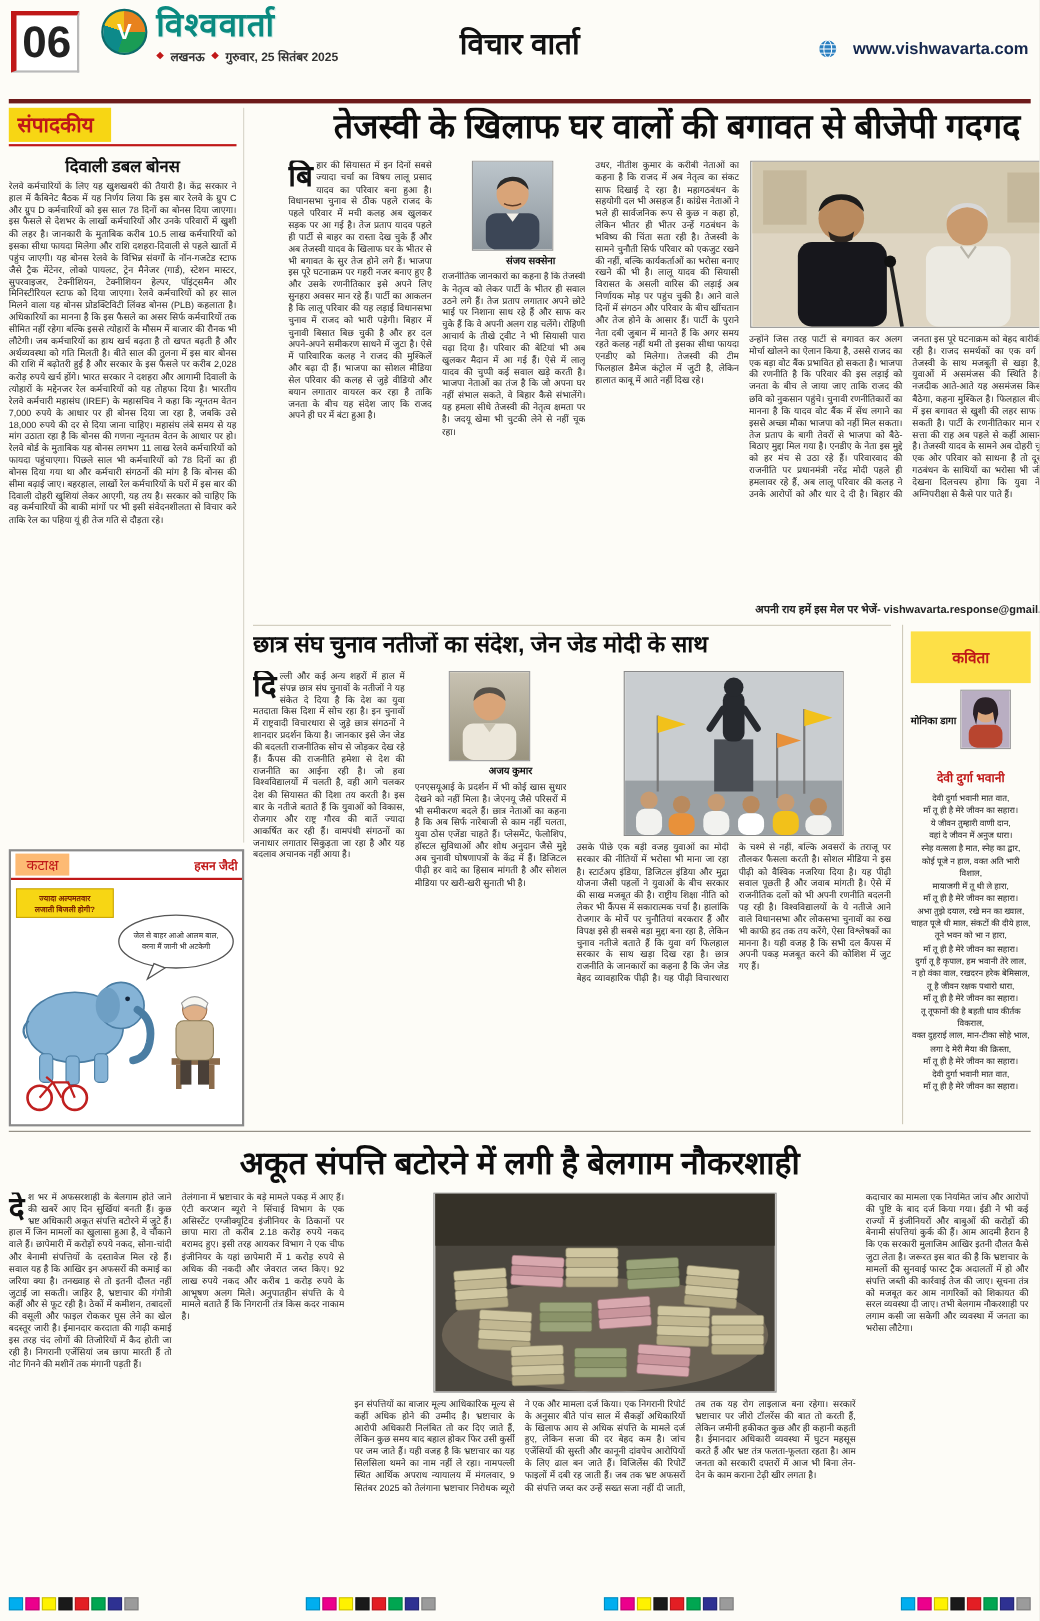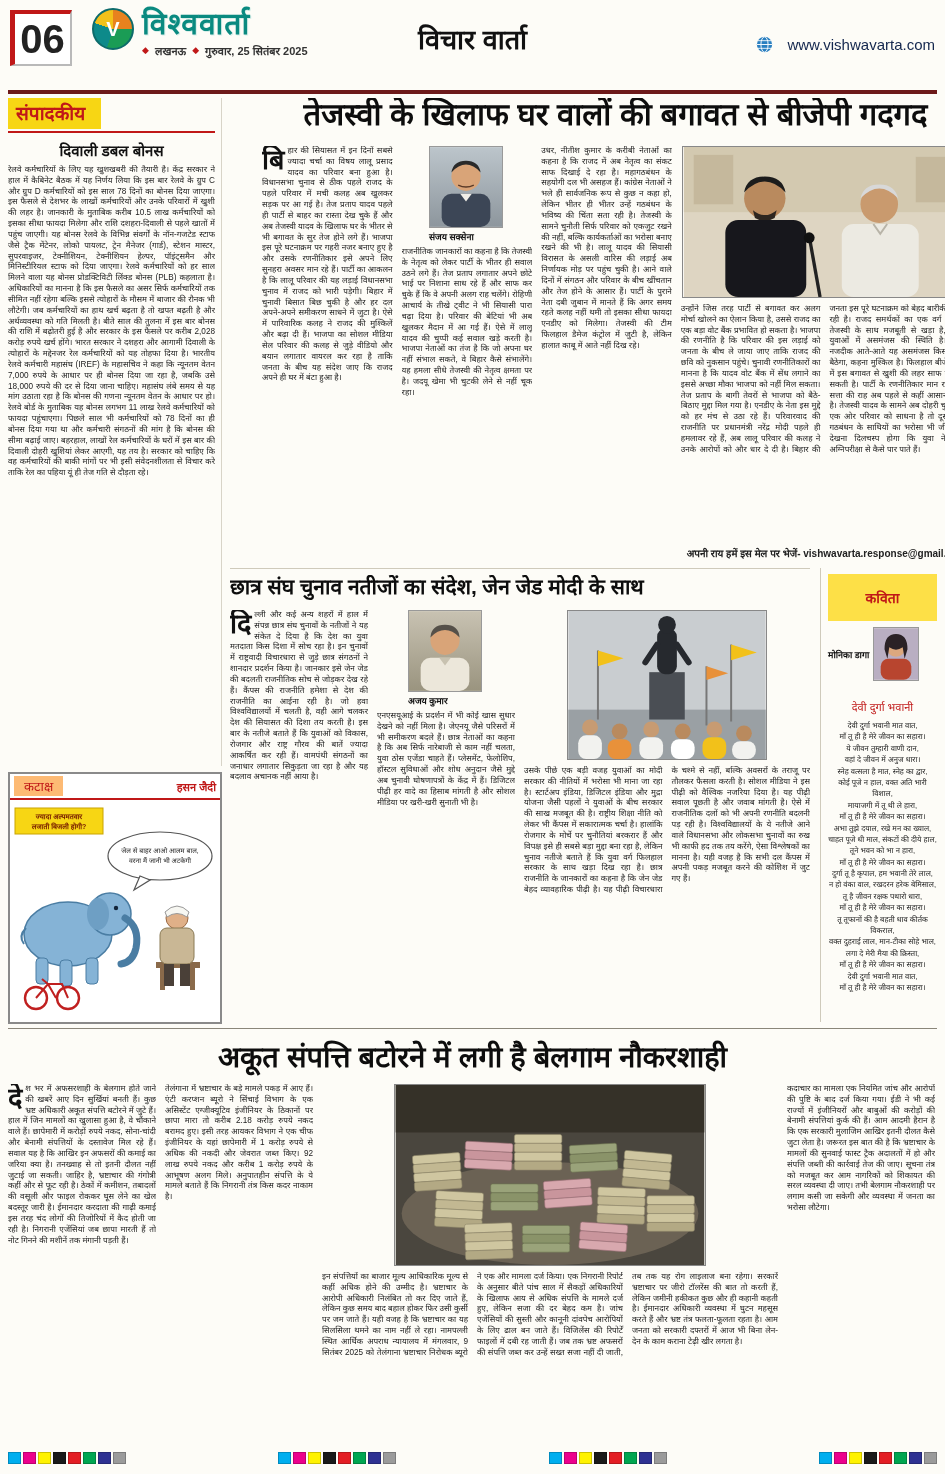--- a/index.html
+++ b/index.html
@@ -17,21 +17,21 @@
           background:conic-gradient(#e8821e 0 25%, #1a9c55 25% 55%, #0d8a8a 55% 80%, #f2c11a 80% 100%);
           display:flex; align-items:center; justify-content:center; border:2px solid #0d6b6b; }
   .logo span { color:#fff; font-weight:bold; font-size:20px; }
   .brand-text .masthead { color:#0a8a80; font-size:30px; font-weight:bold; letter-spacing:1px; line-height:1.05;
                           text-shadow:1px 1px 0 #d8efe9; }
   .dateline { margin-top:3px; font-size:11px; font-weight:bold; color:#333; display:flex; align-items:center; gap:6px; }
   .diamond { color:#c01818; font-size:9px; }
   .section-title { position:absolute; left:0; right:0; top:14px; text-align:center; font-size:27px; font-weight:bold;
                    color:#111; pointer-events:none; }
   .website { position:absolute; right:2px; top:30px; display:flex; align-items:center; gap:14px;
-             font-size:15px; font-weight:normal; color:#13264d; }
+             font-size:15px; font-weight:bold; color:#13264d; }
   .toprule { position:absolute; top:90px; left:8px; right:8px; height:4px; background:#6d1a1a; }
 
   
   .small-body { font-size:8.2px; line-height:1.32; text-align:justify; color:#1c1c1c; overflow:hidden; }
   .dropcap { float:left; font-size:27px; line-height:0.9; font-weight:bold; padding:2px 3px 0 0; color:#111; }
   .col { overflow:hidden; }
 
   
   .editorial { position:absolute; top:98px; left:8px; width:214px; height:668px; border-right:1px solid #d8d4c8; padding-right:6px; }
   .sec-label-row { border-bottom:2px solid #c01818; padding-bottom:2px; }
@@ -48,38 +48,38 @@
 
   
   .article1 { position:absolute; top:98px; left:230px; width:707px; height:462px;margin-left:32px; }
   .a1-headline { font-size:31px; font-weight:bold; color:#0d0d0d; text-align:center; line-height:1.1; height:40px; overflow:hidden; }
   .a1-body { display:flex; gap:9px; margin-top:8px; height:382px; }
   .a1-c { width:131px; }
   .a1-c45 { width:289px; }
   .twocol { column-count:2; column-gap:9px; }
   .email-note { position:absolute; right:2px; bottom:0; font-size:10px; font-weight:bold; color:#222; }
 
-  .photo-block { width:76px; margin:0 auto 4px; text-align:left; }
+  .photo-block { width:76px; margin:0 auto 4px; text-align:right; }
   .photo-block svg { display:block; border:1px solid #999; }
   .photo-caption { font-size:9px; font-weight:bold; color:#111; margin-top:2px; }
 
   .wide-photo { margin:0 auto 6px; border:1px solid #888; display:block; }
 
   .article2 { position:absolute; top:568px; left:230px; width:580px; height:454px; border-top:1px solid #cfcabb; padding-top:6px; }
   .a2-headline { font-size:21px; font-weight:bold; color:#0d0d0d; line-height:1.1; height:28px; overflow:hidden; }
   .a2-body { display:flex; gap:9px; margin-top:7px; height:402px; }
   .a2-c { width:138px; }
   .a2-c34 { width:286px; }
 
   
   .poem { position:absolute; top:568px; left:820px; width:117px; height:454px; border-left:1px solid #cfcabb; padding:6px 0 0 7px; }
   .poem-label { display:block; background:#fde047; color:#c01818; font-weight:bold; font-size:14px; text-align:center; padding:14px 0; }
   .poem-author-row { display:flex; align-items:center; gap:4px; margin:6px 0; }
   .poem-author { font-size:9px; font-weight:bold; color:#111; }
-  .poem-title { color:#c01818; font-weight:normal; font-size:11px; text-align:center; margin:18px 0 6px; }
+  .poem-title { color:#c01818; font-weight:bold; font-size:11px; text-align:center; margin:18px 0 6px; }
   .poem-lines { text-align:center; }
   .poem-line { font-size:7.6px; line-height:1.5; color:#222; }
 
   
   .bottom-rule { position:absolute; top:1028px; left:8px; right:8px; height:1px; background:#8a867a; }
   .article3 { position:absolute; top:1036px; left:8px; width:929px; height:402px; }
   .a3-headline { font-size:29px; font-weight:bold; text-align:center; color:#0d0d0d; height:40px; overflow:hidden; }
   .a3-body { display:flex; gap:9px; margin-top:8px; height:352px; }
   .a3-c { width:148px; }
   .a3-c345 { width:456px; }

